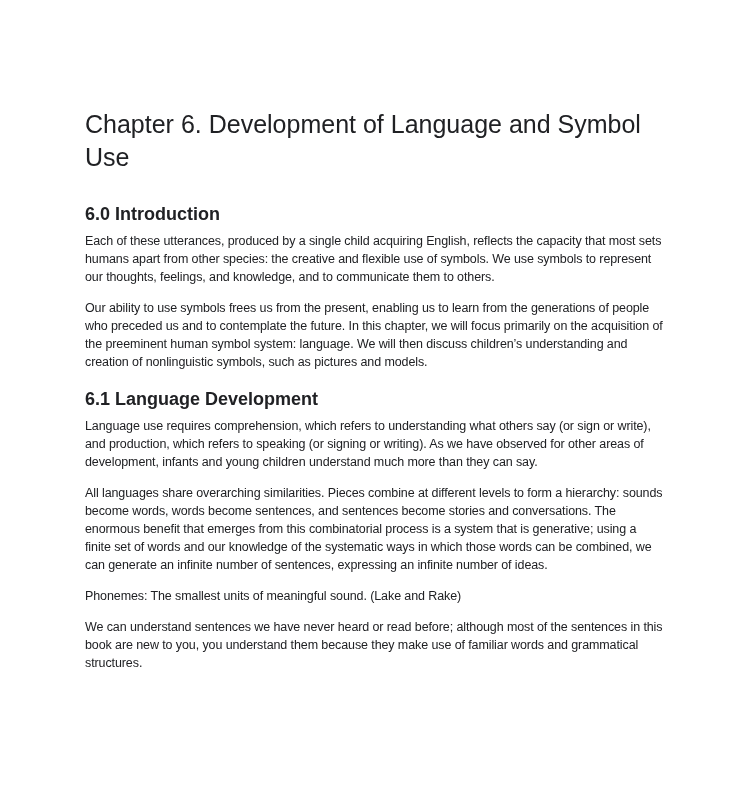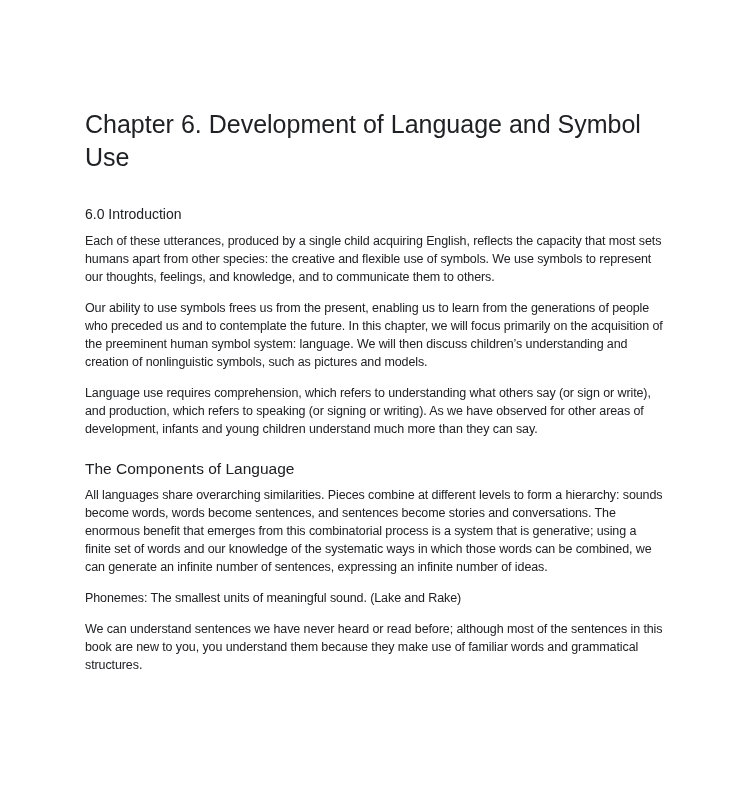--- a/index.html
+++ b/index.html
@@ -20,23 +20,23 @@
     font-family: "Liberation Sans", sans-serif;
     color: #202124;
   }
   .doc-title {
     font-size: 25px;
     line-height: 33px;
     font-weight: 400;
     margin: 0 0 28px 0;
   }
   .section-heading {
-    font-size: 14px;
+    font-size: 18px;
     line-height: 24px;
-    font-weight: 400;
+    font-weight: 700;
     margin: 16px 0 6px 0;
   }
   .sub-heading {
     font-size: 15.5px;
     line-height: 22px;
     font-weight: 400;
     margin: 20px 0 6px 0;
   }
   .body-paragraph {
     font-size: 12.5px;
@@ -52,21 +52,21 @@
 
   <h1 class="doc-title">Chapter 6. Development of Language and Symbol Use</h1>
 
   <section>
     <h2 class="section-heading">6.0 Introduction</h2>
     <p class="body-paragraph">Each of these utterances, produced by a single child acquiring English, reflects the capacity that most sets humans apart from other species: the creative and flexible use of symbols. We use symbols to represent our thoughts, feelings, and knowledge, and to communicate them to others.</p>
     <p class="body-paragraph">Our ability to use symbols frees us from the present, enabling us to learn from the generations of people who preceded us and to contemplate the future. In this chapter, we will focus primarily on the acquisition of the preeminent human symbol system: language. We will then discuss children’s understanding and creation of nonlinguistic symbols, such as pictures and models.</p>
   </section>
 
   <section>
+    <h2 class="section-heading">6.1 Language Development</h2>
     <p class="body-paragraph">Language use requires comprehension, which refers to understanding what others say (or sign or write), and production, which refers to speaking (or signing or writing). As we have observed for other areas of development, infants and young children understand much more than they can say.</p>
 
-    <h3 class="sub-heading">The Components of Language</h3>
     <p class="body-paragraph">All languages share overarching similarities. Pieces combine at different levels to form a hierarchy: sounds become words, words become sentences, and sentences become stories and conversations. The enormous benefit that emerges from this combinatorial process is a system that is generative; using a finite set of words and our knowledge of the systematic ways in which those words can be combined, we can generate an infinite number of sentences, expressing an infinite number of ideas.</p>
     <p class="body-paragraph">Phonemes: The smallest units of meaningful sound. (Lake and Rake)</p>
     <p class="body-paragraph">We can understand sentences we have never heard or read before; although most of the sentences in this book are new to you, you understand them because they make use of familiar words and grammatical structures.</p>
   </section>
 
 </div>
 
 </body></html>

